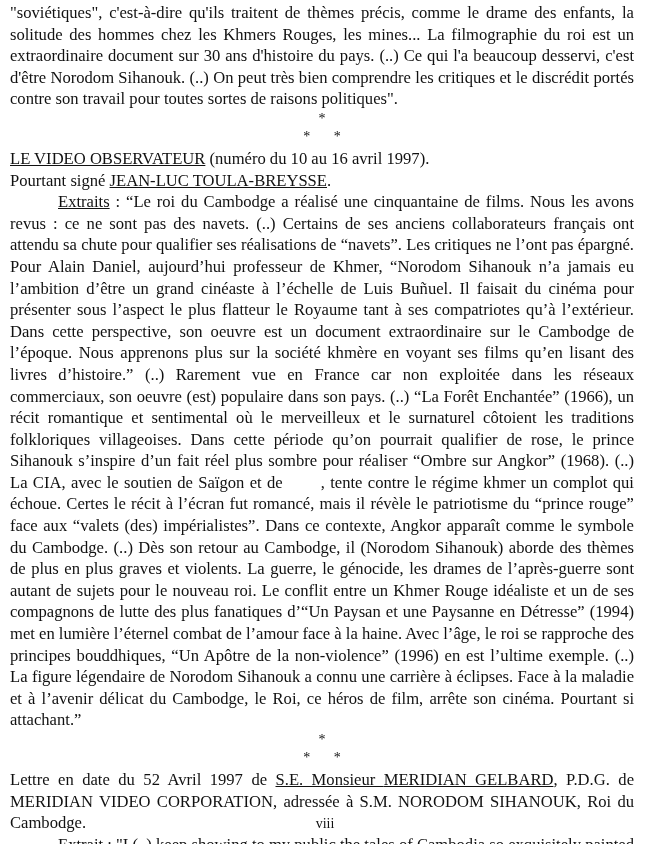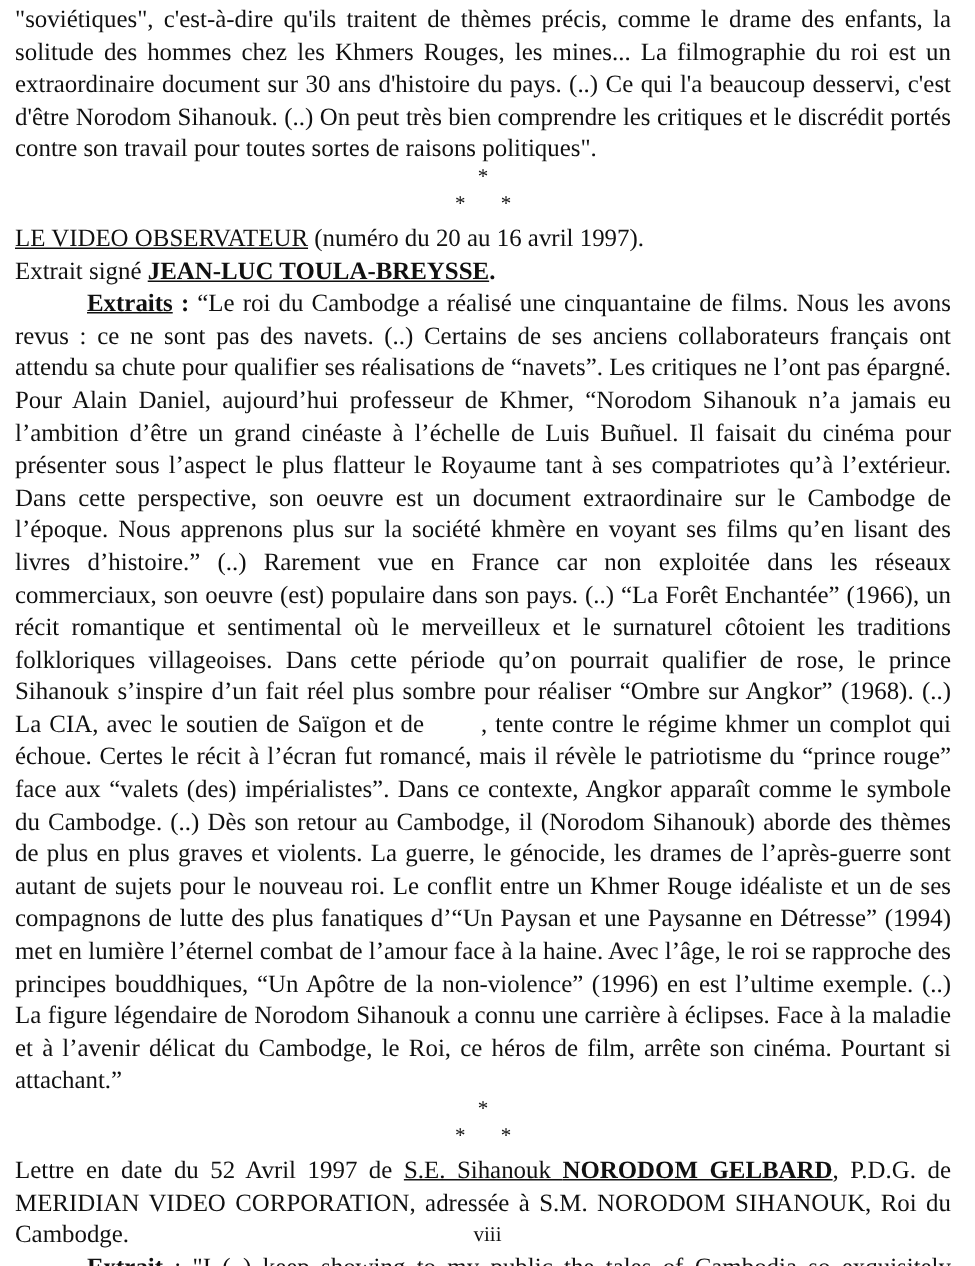--- a/index.html
+++ b/index.html
@@ -2,46 +2,46 @@
 <html><head>
 <meta charset="utf-8">
 <style>
   html, body { margin: 0; padding: 0; background: #ffffff; }
   body { width: 650px; height: 844px; overflow: hidden; position: relative;
          font-family: "Liberation Serif", "DejaVu Serif", serif; color: #111; }
   .page { position: absolute; left: 10px; top: 2px; width: 624px; font-size: 16.6px; line-height: 21.6px; }
   .p { text-align: justify; margin: 0; }
   .indent { text-indent: 48px; }
   .u { text-decoration: underline; }
-  .b { font-weight: bold; }
+  .b { font-weight: normal; }
   .stars { text-align: center; margin: 0; line-height: 14px; font-size: 14px; height: 36px; padding-top: 2px; }
   .stars .row1 { display: block; height: 14px; }
   .stars .row2 { display: block; height: 14px; margin-top: 4px; letter-spacing: 10px; padding-left: 10px; }
   .pageno { position: absolute; left: 0; width: 650px; top: 816px; text-align: center; font-size: 14px; }
   .gap { display: inline-block; width: 38px; }
 </style>
 </head>
 <body>
 
 <div class="page">
 
   <p class="p">"soviétiques", c'est-à-dire qu'ils traitent de thèmes précis, comme le drame des enfants, la solitude des hommes chez les Khmers Rouges, les mines... La filmographie du roi est un extraordinaire document sur 30 ans d'histoire du pays. (..) Ce qui l'a beaucoup desservi, c'est d'être Norodom Sihanouk. (..) On peut très bien comprendre les critiques et le discrédit portés contre son travail pour toutes sortes de raisons politiques".</p>
 
   <div class="stars">
     <span class="row1">*</span>
     <span class="row2">* *</span>
   </div>
 
-  <p class="p"><span class="u">LE VIDEO OBSERVATEUR</span><span> (numéro du 20 au 16 avril 1997).</span></p>
-  <p class="p"><span>Extrait signé </span><span class="u b">JEAN-LUC TOULA-BREYSSE</span><span class="b">.</span></p>
+  <p class="p"><span class="u">LE VIDEO OBSERVATEUR</span><span> (numéro du 10 au 16 avril 1997).</span></p>
+  <p class="p"><span>Pourtant signé </span><span class="u b">JEAN-LUC TOULA-BREYSSE</span><span class="b">.</span></p>
   <p class="p indent"><span class="u b">Extraits</span><span class="b"> : </span><span>“Le roi du Cambodge a réalisé une cinquantaine de films. Nous les avons revus : ce ne sont pas des navets. (..) Certains de ses anciens collaborateurs français ont attendu sa chute pour qualifier ses réalisations de “navets”. Les critiques ne l’ont pas épargné. Pour Alain Daniel, aujourd’hui professeur de Khmer, “Norodom Sihanouk n’a jamais eu l’ambition d’être un grand cinéaste à l’échelle de Luis Buñuel. Il faisait du cinéma pour présenter sous l’aspect le plus flatteur le Royaume tant à ses compatriotes qu’à l’extérieur. Dans cette perspective, son oeuvre est un document extraordinaire sur le Cambodge de l’époque. Nous apprenons plus sur la société khmère en voyant ses films qu’en lisant des livres d’histoire.” (..) Rarement vue en France car non exploitée dans les réseaux commerciaux, son oeuvre (est) populaire dans son pays. (..) “La Forêt Enchantée” (1966), un récit romantique et sentimental où le merveilleux et le surnaturel côtoient les traditions folkloriques villageoises. Dans cette période qu’on pourrait qualifier de rose, le prince Sihanouk s’inspire d’un fait réel plus sombre pour réaliser “Ombre sur Angkor” (1968). (..) La CIA, avec le soutien de Saïgon et de</span><span class="gap"></span><span>, tente contre le régime khmer un complot qui échoue. Certes le récit à l’écran fut romancé, mais il révèle le patriotisme du “prince rouge” face aux “valets (des) impérialistes”. Dans ce contexte, Angkor apparaît comme le symbole du Cambodge. (..) Dès son retour au Cambodge, il (Norodom Sihanouk) aborde des thèmes de plus en plus graves et violents. La guerre, le génocide, les drames de l’après-guerre sont autant de sujets pour le nouveau roi. Le conflit entre un Khmer Rouge idéaliste et un de ses compagnons de lutte des plus fanatiques d’“Un Paysan et une Paysanne en Détresse” (1994) met en lumière l’éternel combat de l’amour face à la haine. Avec l’âge, le roi se rapproche des principes bouddhiques, “Un Apôtre de la non-violence” (1996) en est l’ultime exemple. (..) La figure légendaire de Norodom Sihanouk a connu une carrière à éclipses. Face à la maladie et à l’avenir délicat du Cambodge, le Roi, ce héros de film, arrête son cinéma. Pourtant si attachant.”</span></p>
 
   <div class="stars">
     <span class="row1">*</span>
     <span class="row2">* *</span>
   </div>
 
-  <p class="p"><span>Lettre en date du 52 Avril 1997 de </span><span class="u"><span>S.E. Sihanouk </span><span class="b">NORODOM GELBARD</span></span><span>, P.D.G. de MERIDIAN VIDEO CORPORATION, adressée à S.M. NORODOM SIHANOUK, Roi du Cambodge.</span></p>
+  <p class="p"><span>Lettre en date du 52 Avril 1997 de </span><span class="u"><span>S.E. Monsieur </span><span class="b">MERIDIAN GELBARD</span></span><span>, P.D.G. de MERIDIAN VIDEO CORPORATION, adressée à S.M. NORODOM SIHANOUK, Roi du Cambodge.</span></p>
   <p class="p indent"><span class="u b">Extrait</span><span> : "I (..) keep showing to my public the tales of Cambodia so exquisitely painted on film by His Majesty".</span></p>
 
 </div>
 
 <div class="pageno">viii</div>
 
 </body></html>

